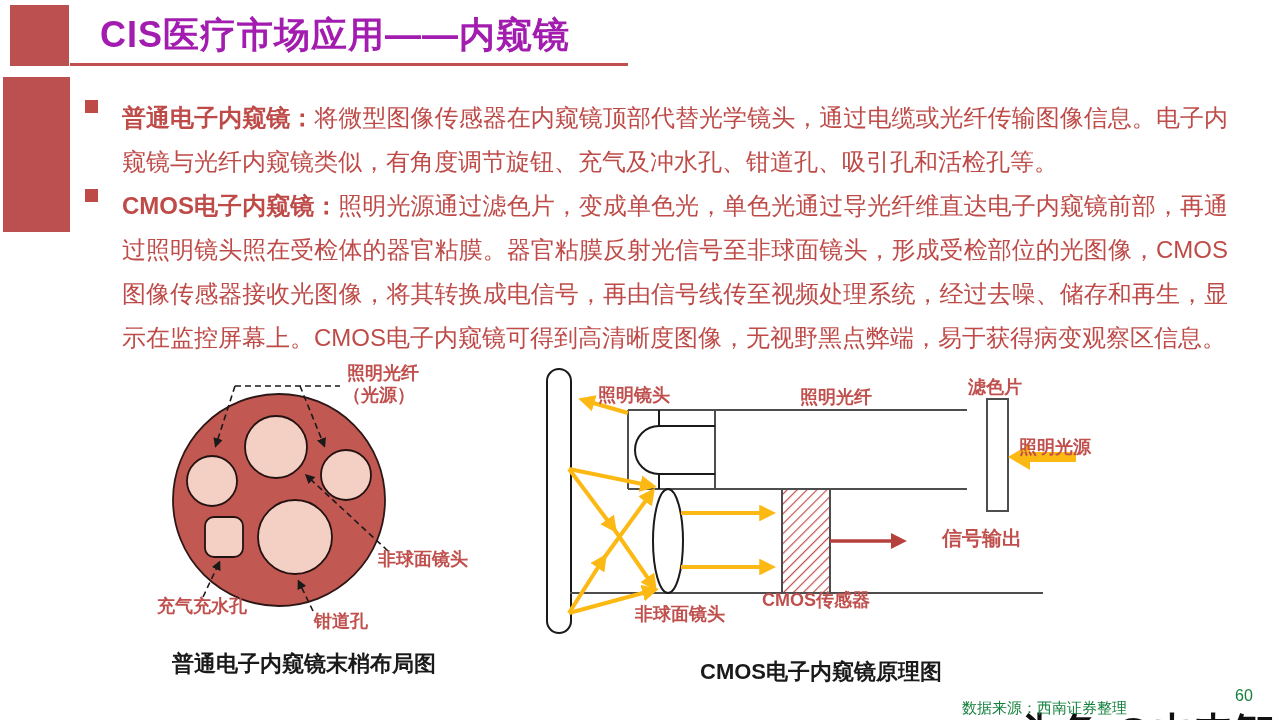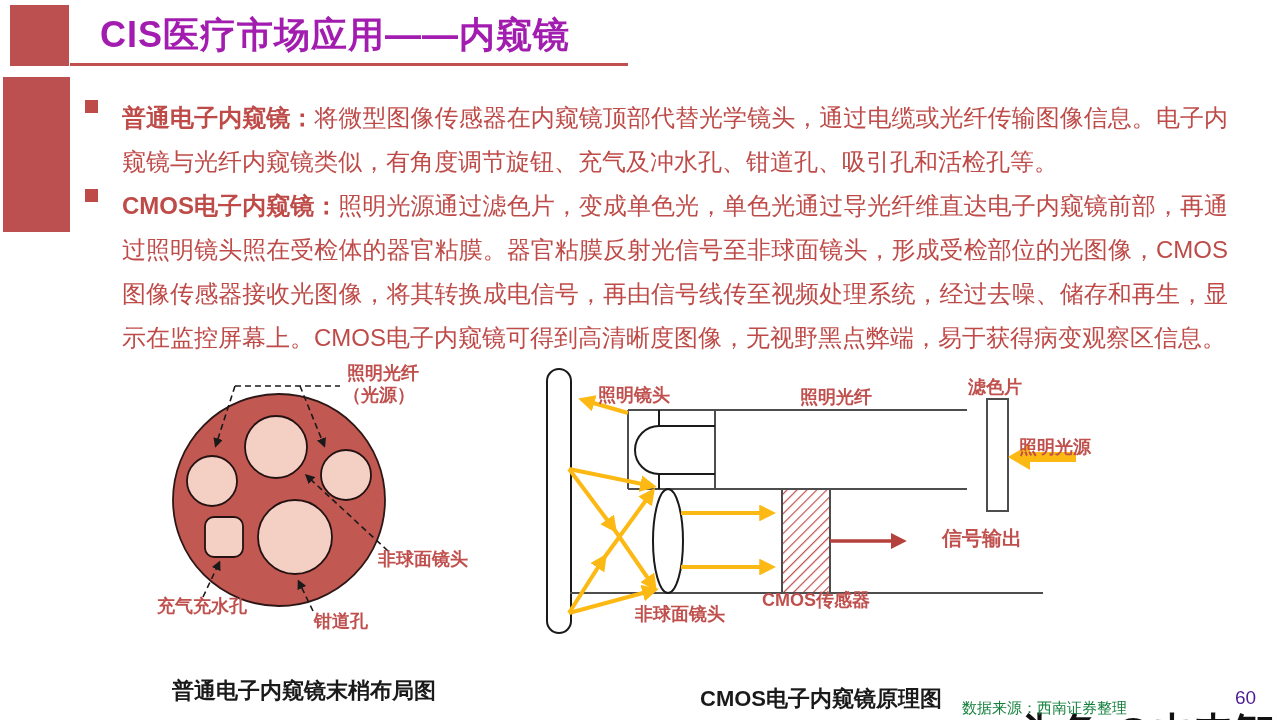--- a/index.html
+++ b/index.html
@@ -20,33 +20,33 @@
   .btext{
     position:absolute;left:110px;width:1106px;margin:12px;
     font-size:24px;line-height:44px;color:#BE4B48;text-align:justify;
   }
   .btext b{font-weight:bold;}
   
   .dlabel{
     font-size:18px;font-weight:bold;color:#C0504D;white-space:nowrap;line-height:20px;
   }
   .dcaption{
-    font-size:22px;font-weight:bold;color:#1a1a1a;white-space:nowrap;margin-top:27px;
+    font-size:22px;font-weight:bold;color:#1a1a1a;white-space:nowrap;
   }
   .signal-label{font-size:20px;}
   
   .source-note{left:962px;top:699px;font-size:15px;color:#15803d;white-space:nowrap;z-index:7;}
   .watermark{
     left:1018px;top:661px;font-size:40px;font-weight:bold;color:#111111;
     white-space:nowrap;z-index:6;letter-spacing:1px;
     text-shadow:-2px -2px 0 #fff,2px -2px 0 #fff,-2px 2px 0 #fff,2px 2px 0 #fff,
                 0 -2px 0 #fff,0 2px 0 #fff,-2px 0 0 #fff,2px 0 0 #fff;
     margin-top:44px;
   }
-  .page-num{left:1235px;top:687px;font-size:19px;color:#4c1d95;z-index:5;}
+  .page-num{left:1235px;top:687px;font-size:16px;color:#15803d;z-index:5;}
   svg{display:block;}
 </style>
 </head>
 <body>
 
 <div class="abs accent-block" style="left:10px;top:5px;width:59px;height:61px;"></div>
 <div class="abs accent-block" style="left:3px;top:77px;width:67px;height:155px;"></div>
 
 <div class="abs slide-title">CIS医疗市场应用——内窥镜</div>
 <div class="abs title-underline"></div>

